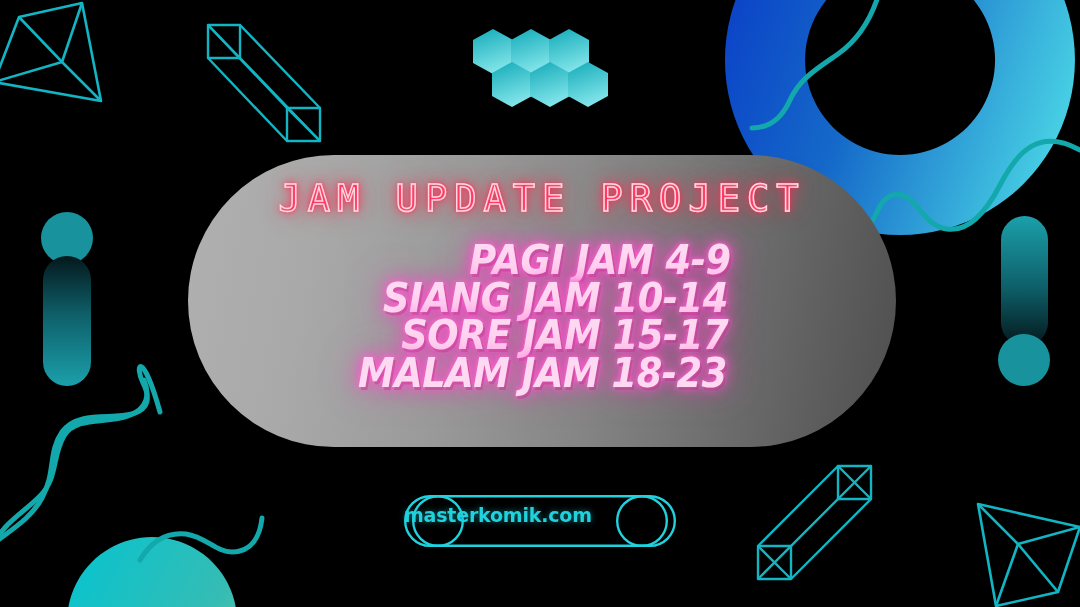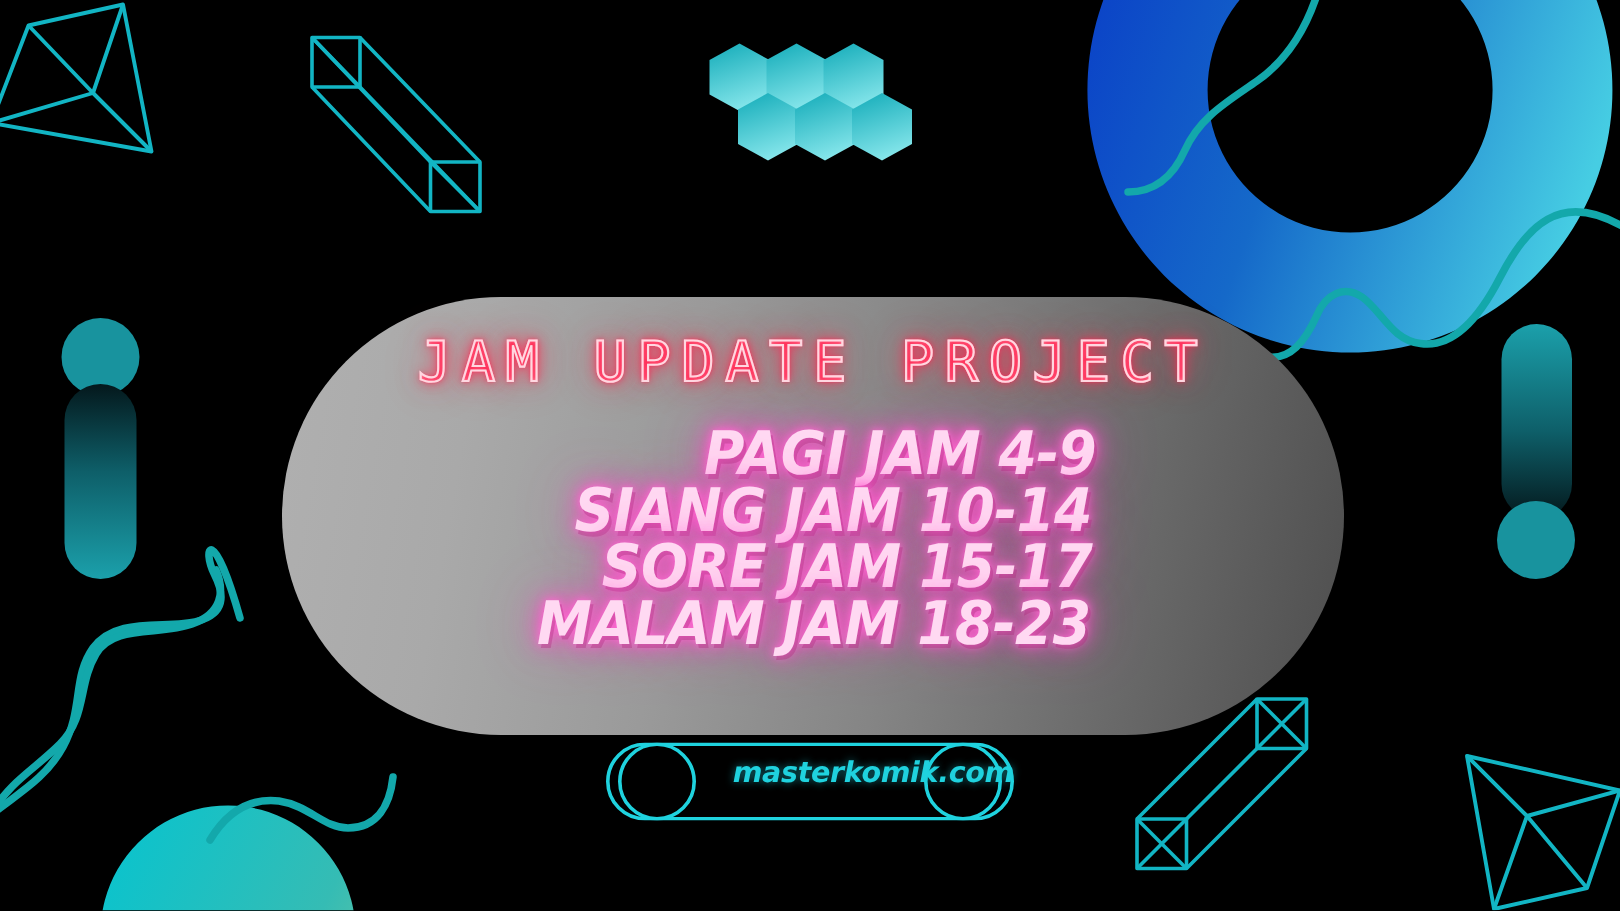--- a/index.html
+++ b/index.html
@@ -28,21 +28,20 @@
     left:188px; top:155px;
     width:708px; height:292px;
     border-radius:146px;
     background:linear-gradient(100deg,
         #b0b0b0 0%, #a9a9a9 18%, #9a9a9a 38%,
         #858585 58%, #6b6b6b 78%, #4e4e4e 100%);
     z-index:2;
     display:flex;
     flex-direction:column;
     align-items:center;
-    margin-top:43px;
   }
 
   
   .card-title{
     margin-top:22px;
     font-family:"DejaVu Sans Mono", monospace;
     font-size:37px;
     font-weight:400;
     letter-spacing:7px;
     color:#ffe9ee;
@@ -94,21 +93,21 @@
         0 0 46px rgba(255,60,190,.45);
   }
 
   
   .footer{
     position:absolute;
     left:50%; transform:translateX(-50%);
     top:495px;
     width:272px; height:40px;
     z-index:4;
-    display:flex; align-items:center; justify-content:flex-end;font-style:italic;
+    display:flex; align-items:center; justify-content:flex-start;
   }
   .footer svg{ position:absolute; inset:0; }
   .footer-text{
     position:relative;
     font-family:"DejaVu Sans", sans-serif;
     font-size:19px;
     font-weight:bold;
     letter-spacing:-0.2px;
     color:#1fd2de;
     text-shadow:0 0 6px rgba(31,210,222,.55);

